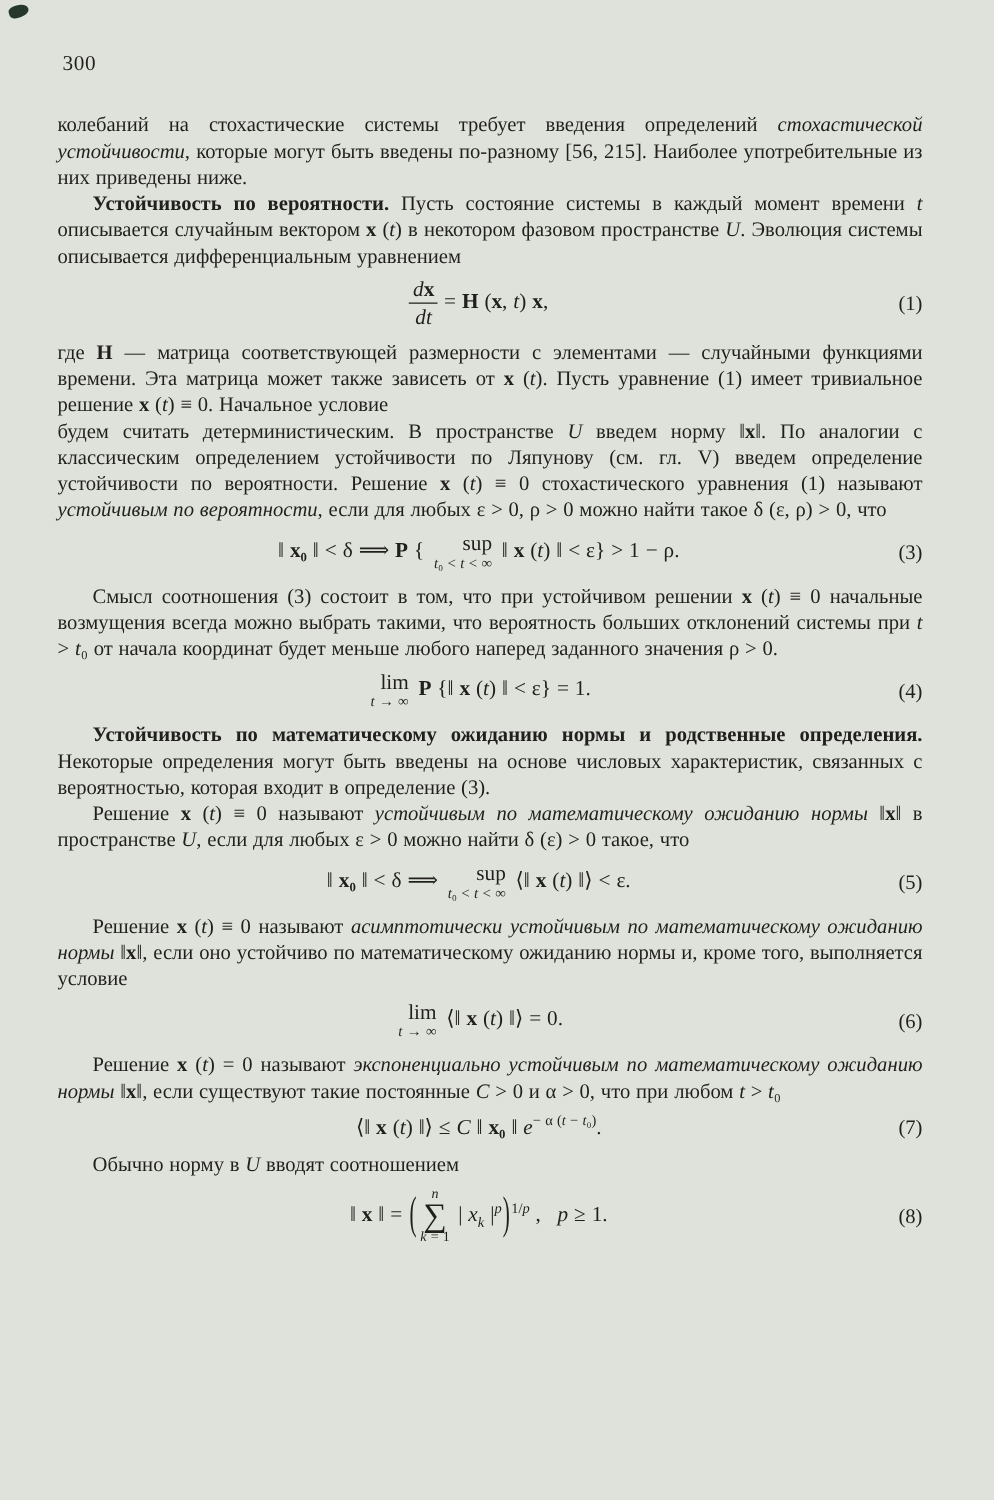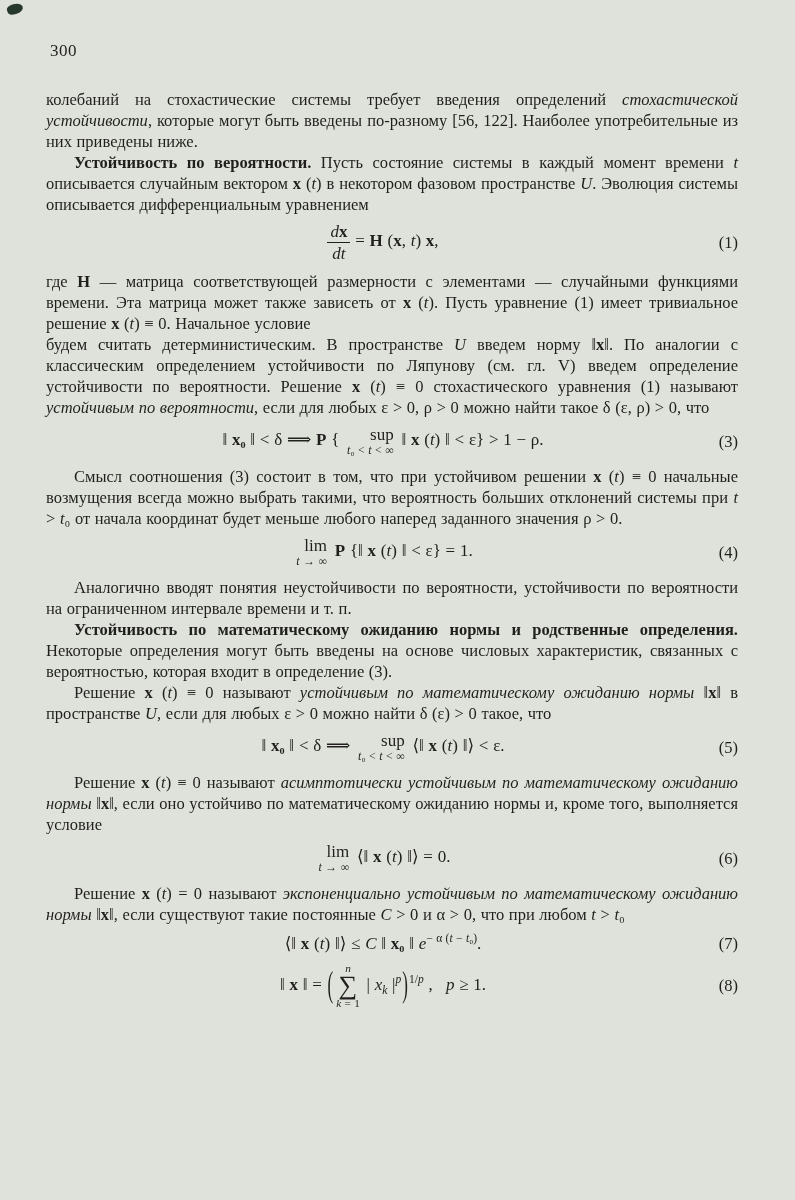--- a/index.html
+++ b/index.html
@@ -51,60 +51,60 @@
 </style>
 </head>
 <body>
 
 <div class="page">
   <div class="scan-speck"></div>
   <header class="runhead">
     <span class="pagenum">300</span>
   </header>
   <main class="content" id="content">
-      <p><span>колебаний на стохастические системы требует введения определений </span><span class="it">стохастической устойчивости</span><span>, которые могут быть введены по-разному [56, 122]. Наиболее употребительные из них приведены ниже.</span></p>
+      <p><span>колебаний на стохастические системы требует введения определений </span><span class="it">стохастической устойчивости</span><span>, которые могут быть введены по-разному [56, 215]. Наиболее употребительные из них приведены ниже.</span></p>
       <p class="indent"><span class="bf">Устойчивость по вероятности.</span><span> Пусть состояние системы в каждый момент времени </span><span class="it">t</span><span> описывается случайным вектором </span><span class="bf">x</span><span> (</span><span class="it">t</span><span>) в некотором фазовом пространстве </span><span class="it">U</span><span>. Эволюция системы описывается дифференциальным уравнением</span></p>
       <div class="eq">
         <span class="eq-spacer"></span>
         <span class="eq-body"><span class="frac"><span class="num"><span class="it">d</span><span class="bf">x</span></span><span class="den"><span class="it">dt</span></span></span><span> = </span><span class="bf">H</span><span> (</span><span class="bf">x</span><span>, </span><span class="it">t</span><span>) </span><span class="bf">x</span><span>,</span></span>
         <span class="eq-num">(1)</span>
       </div>
       <p><span>где </span><span class="bf">H</span><span> — матрица соответствующей размерности с элементами — случайными функциями времени. Эта матрица может также зависеть от </span><span class="bf">x</span><span> (</span><span class="it">t</span><span>). Пусть уравнение (1) имеет тривиальное решение </span><span class="bf">x</span><span> (</span><span class="it">t</span><span>) ≡ 0. Начальное условие</span></p>
       <p><span>будем считать детерминистическим. В пространстве </span><span class="it">U</span><span> введем норму ‖</span><span class="bf">x</span><span>‖. По аналогии с классическим определением устойчивости по Ляпунову (см. гл. V) введем определение устойчивости по вероятности. Решение </span><span class="bf">x</span><span> (</span><span class="it">t</span><span>) ≡ 0 стохастического уравнения (1) называют </span><span class="it">устойчивым по вероятности</span><span>, если для любых ε &gt; 0,  ρ &gt; 0 можно найти такое δ (ε,  ρ) &gt; 0, что</span></p>
       <div class="eq">
         <span class="eq-spacer"></span>
         <span class="eq-body"><span>‖ </span><span class="bf">x₀</span><span> ‖ &lt; δ ⟹ </span><span class="bf">P</span><span> { </span><span class="under"><span class="m"><span>sup</span></span><span class="u"><span class="it">t</span><span>₀ &lt; </span><span class="it">t</span><span> &lt; ∞</span></span></span><span> ‖ </span><span class="bf">x</span><span> (</span><span class="it">t</span><span>) ‖ &lt; ε} &gt; 1 − ρ.</span></span>
         <span class="eq-num">(3)</span>
       </div>
       <p class="indent"><span>Смысл соотношения (3) состоит в том, что при устойчивом решении </span><span class="bf">x</span><span> (</span><span class="it">t</span><span>) ≡ 0 начальные возмущения всегда можно выбрать такими, что вероятность больших отклонений системы при </span><span class="it">t</span><span> &gt; </span><span class="it">t</span><span>₀ от начала координат будет меньше любого наперед заданного значения  ρ &gt; 0.</span></p>
       <div class="eq">
         <span class="eq-spacer"></span>
         <span class="eq-body"><span class="under"><span class="m"><span>lim</span></span><span class="u"><span class="it">t</span><span> → ∞</span></span></span><span> </span><span class="bf">P</span><span> {‖ </span><span class="bf">x</span><span> (</span><span class="it">t</span><span>) ‖ &lt; ε} = 1.</span></span>
         <span class="eq-num">(4)</span>
       </div>
-      <p class="indent"><span>Аналогично вводят понятия неустойчивости по вероятности, устойчивости по вероятности на ограниченном интервале времени и т. п.</span></p>
       <p class="indent"><span class="bf">Устойчивость по математическому ожиданию нормы и родственные определения.</span><span> Некоторые определения могут быть введены на основе числовых характеристик, связанных с вероятностью, которая входит в определение (3).</span></p>
       <p class="indent"><span>Решение </span><span class="bf">x</span><span> (</span><span class="it">t</span><span>) ≡ 0 называют </span><span class="it">устойчивым по математическому ожиданию нормы</span><span> ‖</span><span class="bf">x</span><span>‖ в пространстве </span><span class="it">U</span><span>, если для любых ε &gt; 0 можно найти δ (ε) &gt; 0 такое, что</span></p>
       <div class="eq">
         <span class="eq-spacer"></span>
         <span class="eq-body"><span>‖ </span><span class="bf">x₀</span><span> ‖ &lt; δ ⟹ </span><span class="under"><span class="m"><span>sup</span></span><span class="u"><span class="it">t</span><span>₀ &lt; </span><span class="it">t</span><span> &lt; ∞</span></span></span><span> ⟨‖ </span><span class="bf">x</span><span> (</span><span class="it">t</span><span>) ‖⟩ &lt; ε.</span></span>
         <span class="eq-num">(5)</span>
       </div>
       <p class="indent"><span>Решение </span><span class="bf">x</span><span> (</span><span class="it">t</span><span>) ≡ 0 называют </span><span class="it">асимптотически устойчивым по математическому ожиданию нормы</span><span> ‖</span><span class="bf">x</span><span>‖, если оно устойчиво по математическому ожиданию нормы и, кроме того, выполняется условие</span></p>
       <div class="eq">
         <span class="eq-spacer"></span>
         <span class="eq-body"><span class="under"><span class="m"><span>lim</span></span><span class="u"><span class="it">t</span><span> → ∞</span></span></span><span> ⟨‖ </span><span class="bf">x</span><span> (</span><span class="it">t</span><span>) ‖⟩ = 0.</span></span>
         <span class="eq-num">(6)</span>
       </div>
       <p class="indent"><span>Решение </span><span class="bf">x</span><span> (</span><span class="it">t</span><span>) = 0 называют </span><span class="it">экспоненциально устойчивым по математическому ожиданию нормы</span><span> ‖</span><span class="bf">x</span><span>‖, если существуют такие постоянные </span><span class="it">C</span><span> &gt; 0 и α &gt; 0, что при любом </span><span class="it">t</span><span> &gt; </span><span class="it">t</span><span>₀</span></p>
       <div class="eq">
         <span class="eq-spacer"></span>
         <span class="eq-body"><span>⟨‖ </span><span class="bf">x</span><span> (</span><span class="it">t</span><span>) ‖⟩ ≤ </span><span class="it">C</span><span> ‖ </span><span class="bf">x₀</span><span> ‖ </span><span class="it">e</span><sup><span>− α (</span><span class="it">t</span><span> − </span><span class="it">t</span><span>₀)</span></sup><span>.</span></span>
         <span class="eq-num">(7)</span>
       </div>
+      <p class="indent"><span>Обычно норму в </span><span class="it">U</span><span> вводят соотношением</span></p>
       <div class="eq">
         <span class="eq-spacer"></span>
         <span class="eq-body"><span>‖ </span><span class="bf">x</span><span> ‖ = </span><span class="bigp">(</span><span class="sum">
             <span class="top"><span class="it">n</span></span>
             <span class="sig">∑</span>
             <span class="bot"><span class="it">k</span><span> = 1</span></span>
           </span><span> | </span><span class="it">x</span><sub><span class="it">k</span></sub><span> |</span><sup><span class="it">p</span></sup><span class="bigp">)</span><sup><span>1/</span><span class="it">p</span></sup><span> ,  </span><span class="it">p</span><span> ≥ 1.</span></span>
         <span class="eq-num">(8)</span>
       </div>
     </main>

